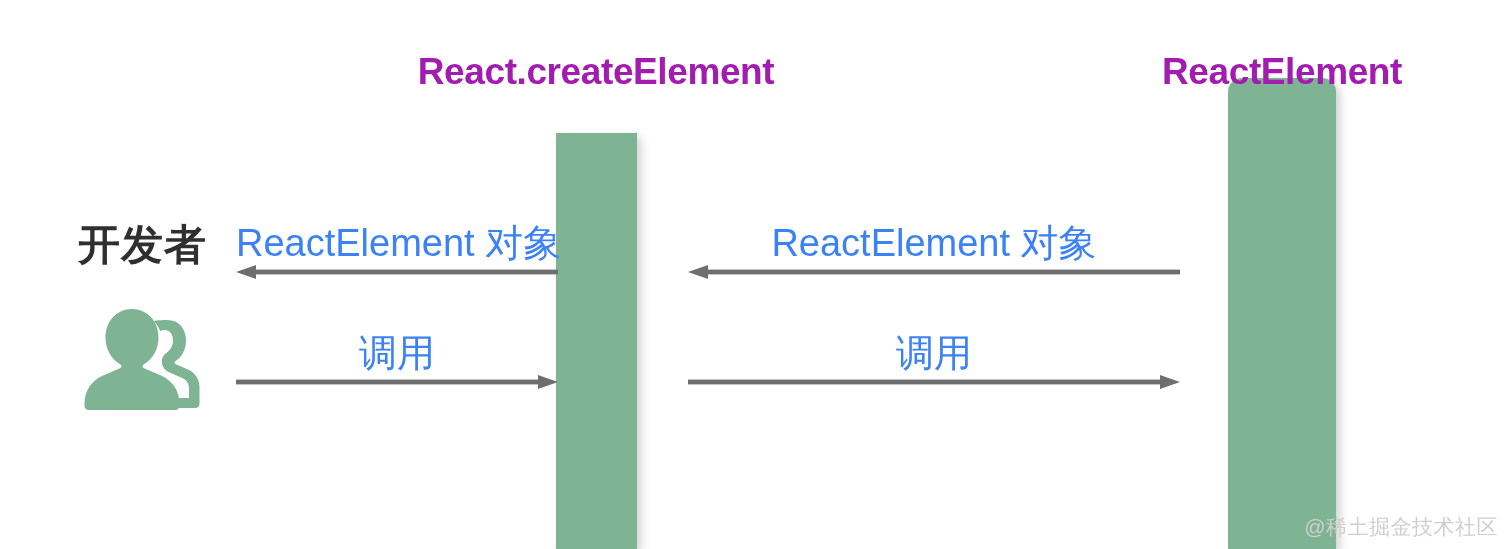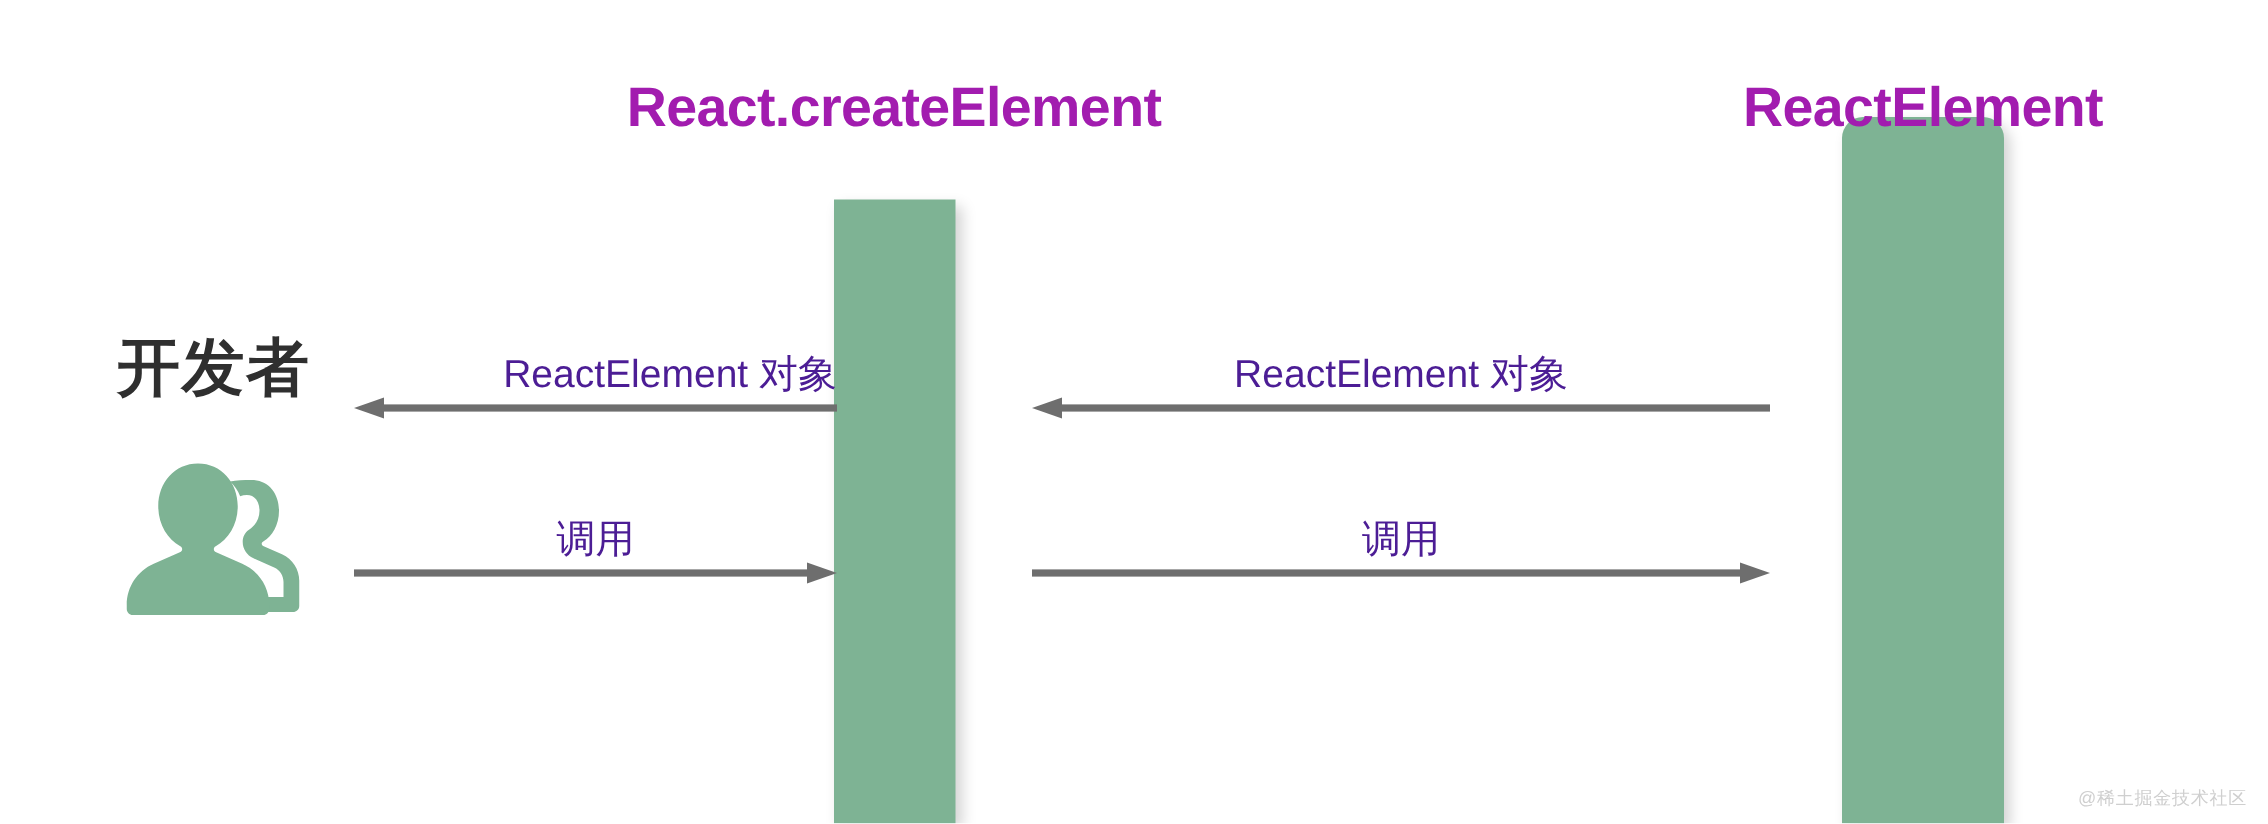--- a/index.html
+++ b/index.html
@@ -76,22 +76,22 @@
   
   .message {
     position: absolute;
     height: 70px;
   }
   .message .msg-label {
     position: absolute;
     bottom: 20px;
     width: 100%;
     text-align: center;
-    font-size: 26px;
-    color: #4c1d95;
+    font-size: 38px;
+    color: #3b82f6;
     white-space: nowrap;
     line-height: 1;
   }
   .message .msg-label.align-right {
     text-align: right;
   }
   .message .arrow-svg {
     position: absolute;
     left: 0;
     bottom: 0;
@@ -104,21 +104,21 @@
   #msg-return-left  { left: 236px; top: 212px; width: 322px; }
   #msg-call-left    { left: 236px; top: 322px; width: 322px; }
   #msg-return-right { left: 688px; top: 212px; width: 492px; }
   #msg-call-right   { left: 688px; top: 322px; width: 492px; }
 
   
   #watermark {
     position: absolute;
     right: 14px;
     bottom: 8px;
-    font-size: 12px;
+    font-size: 21px;
     color: #cfcfcf;
     white-space: nowrap;
     letter-spacing: 0.5px;
   }
 </style>
 </head>
 <body>
 
 <div id="canvas">
 

